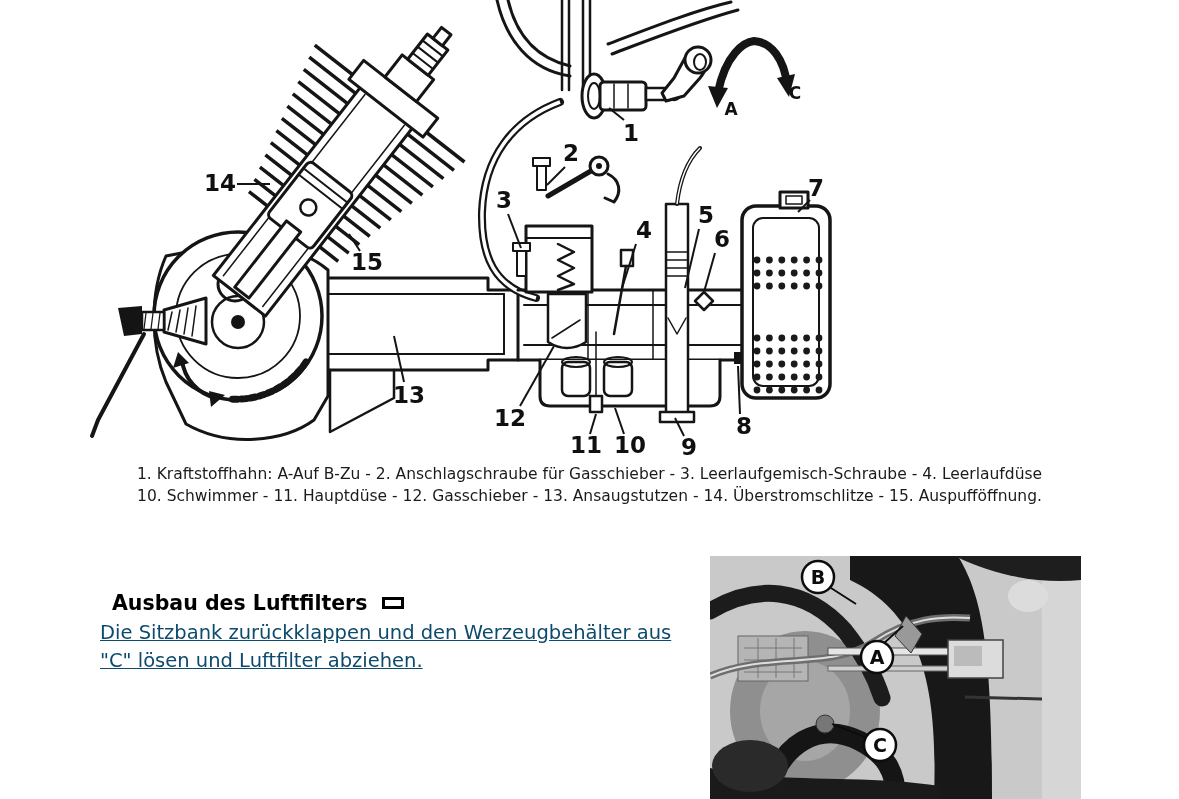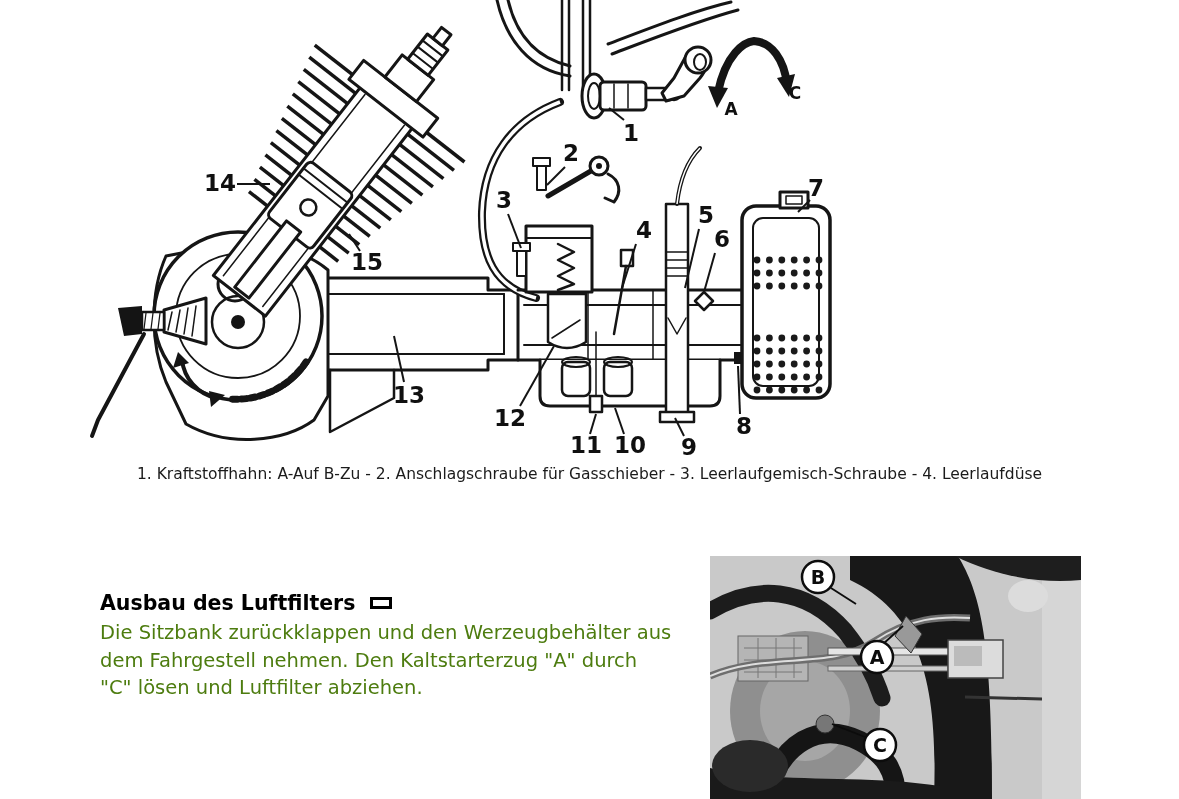--- a/index.html
+++ b/index.html
@@ -1,25 +1,25 @@
 <!DOCTYPE html>
 <html><head>
 <meta charset="utf-8">
 <style>
   html,body{margin:0;padding:0;background:#fff;}
   .page{position:relative;width:1179px;height:799px;background:#ffffff;overflow:hidden;
         font-family:"DejaVu Sans",sans-serif;color:#111;}
   .diagram{position:absolute;left:88px;top:0;}
   .caption{position:absolute;left:0;top:463px;width:1179px;text-align:center;
            font-size:15.5px;line-height:22px;color:#1b1b1b;white-space:nowrap;}
-  .heading-row{position:absolute;left:100px;top:591px;display:flex;align-items:center;gap:15px;}
+  .heading-row{position:absolute;left:112px;top:591px;display:flex;align-items:center;gap:15px;}
   .heading{font-size:20.5px;font-weight:bold;color:#000;}
   .para-icon{display:inline-block;width:16px;height:6px;border:3px solid #000;}
   .bodytext{position:absolute;left:100px;top:619px;font-size:19.5px;line-height:27.6px;
-            color:#4d7c0f;white-space:nowrap;}
+            color:#0c4a6e;white-space:nowrap;text-decoration:underline;}
   .photo{position:absolute;left:710px;top:556px;}
   svg{display:block;}
   text.co{font-family:"DejaVu Sans",sans-serif;font-weight:bold;font-size:23px;fill:#101010;text-anchor:middle;}
   text.ac{font-family:"DejaVu Sans",sans-serif;font-weight:bold;font-size:17px;fill:#101010;text-anchor:middle;}
   text.ph{font-family:"DejaVu Sans",sans-serif;font-weight:bold;font-size:19px;fill:#0c0c0c;text-anchor:middle;}
   .k{stroke:#151515;fill:none;stroke-linecap:round;stroke-linejoin:round;}
   .kw{stroke:#151515;fill:#ffffff;stroke-linecap:round;stroke-linejoin:round;}
 </style>
 </head>
 <body>
@@ -263,29 +263,29 @@
         <text x="321" y="403" class="co">13</text>
         <line x1="149" y1="184" x2="182" y2="184" stroke="#141414" stroke-width="2"></line>
         <text x="132" y="191" class="co">14</text>
         <line x1="272" y1="251" x2="261" y2="234" stroke="#141414" stroke-width="2"></line>
         <text x="279" y="270" class="co">15</text>
       </g>
   </svg>
 
   <div class="caption">
     <div>1. Kraftstoffhahn: A-Auf B-Zu - 2. Anschlagschraube für Gasschieber - 3. Leerlaufgemisch-Schraube - 4. Leerlaufdüse</div>
+    <div>10. Schwimmer - 11. Hauptdüse - 12. Gasschieber - 13. Ansaugstutzen - 14. Überstromschlitze - 15. Auspufföffnung.</div>
   </div>
 
   <div class="heading-row">
     <span class="heading">Ausbau des Luftfilters</span>
     <span class="para-icon"></span>
   </div>
   <div class="bodytext">
     <div>Die Sitzbank zurückklappen und den Werzeugbehälter aus</div>
-    <div>dem Fahrgestell nehmen. Den Kaltstarterzug "A" durch</div>
     <div>"C" lösen und Luftfilter abziehen.</div>
   </div>
 
   <svg class="photo" width="371" height="243" viewBox="0 0 371 243">
     <rect width="371" height="243" fill="#c9c9c9"></rect>
     <rect x="332" y="0" width="39" height="243" fill="#d6d6d6"></rect>
 
     <path d="M140,0 L248,0 C272,40 282,90 282,243 L224,243 C228,130 212,58 140,24 Z" fill="#181818"></path>
     <path d="M245,0 L371,0 L371,24 C330,28 285,20 245,0 Z" fill="#1e1e1e"></path>
     <ellipse cx="318" cy="40" rx="20" ry="16" fill="#dcdcdc"></ellipse>

